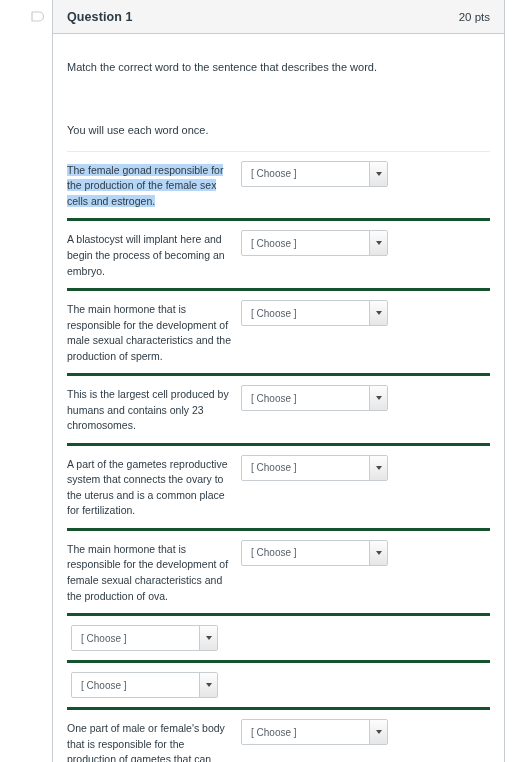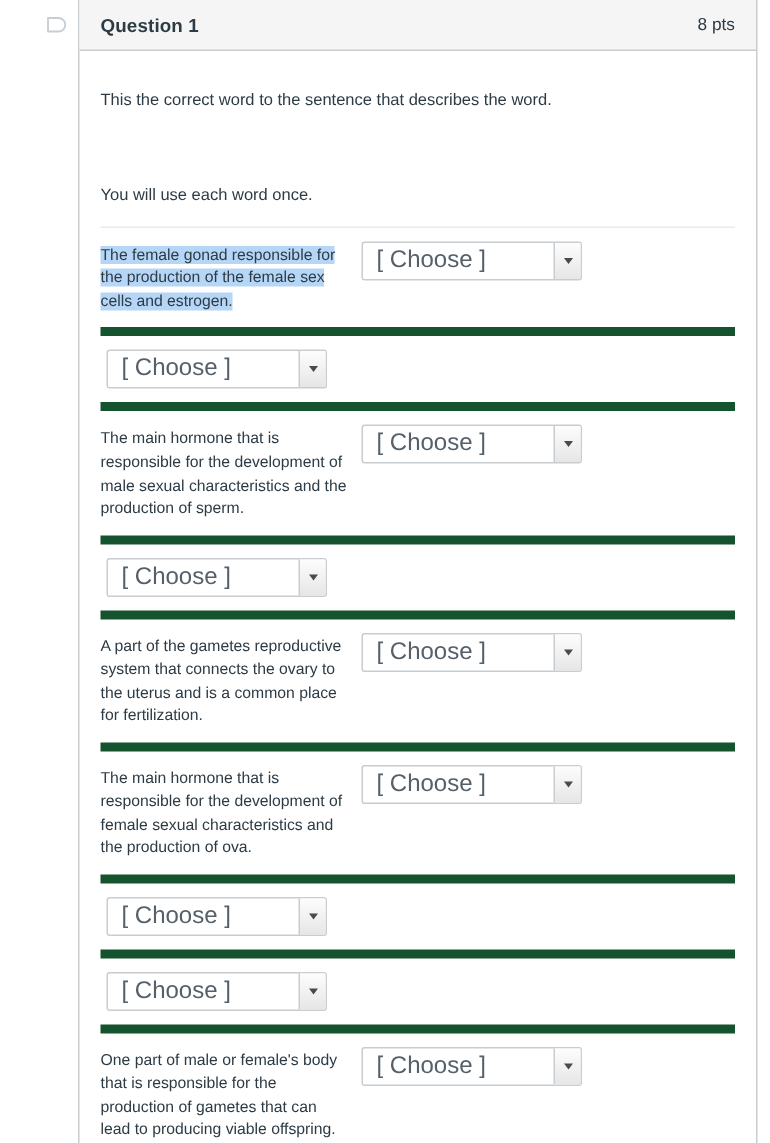--- a/index.html
+++ b/index.html
@@ -80,21 +80,21 @@
   }
   .intro-line:last-child { margin-bottom: 0; margin-top: 47px; }
 
   
   .rows {
     border-top: 1px solid #e8eaec;
   }
   .answer-row {
     display: flex;
     align-items: flex-start;
-    border-bottom: 6px solid #14532d;
+    border-bottom: 3px solid #14532d;
     padding: 9px 0 9px 0;
     min-height: 44px;
     box-sizing: border-box;
   }
   .answer-row:last-child {
     border-bottom: none;
     padding-bottom: 26px;
   }
 
   .prompt-text {
@@ -122,21 +122,21 @@
     height: 26px;
     border: 1px solid #c7cdd1;
     border-radius: 2px;
     background: #ffffff;
     box-sizing: border-box;
     display: flex;
     align-items: center;
     cursor: default;
   }
   .fake-select .sel-label {
-    font-size: 16px;
+    font-size: 10px;
     color: #55606a;
     padding-left: 9px;
     white-space: nowrap;
   }
   .fake-select .sel-arrow-btn {
     position: absolute;
     right: 0;
     top: 0;
     bottom: 0;
     width: 18px;
@@ -163,45 +163,46 @@
   <div class="flag-wrap">
     <svg width="16" height="16" viewBox="0 0 16 16" aria-hidden="true">
       <path d="M2 2 H9 A4.5 4.5 0 0 1 9 11 H2 Z" fill="#ffffff" stroke="#c7cdd1" stroke-width="1.2" stroke-linejoin="round"></path>
     </svg>
   </div>
 
   <div class="question-card">
 
     <div class="question-header">
       <span class="question-title">Question 1</span>
-      <span class="question-points">8 pts</span>
+      <span class="question-points">20 pts</span>
     </div>
 
     <div class="question-body">
 
       <div class="intro-block">
-        <p class="intro-line">This the correct word to the sentence that describes the word.</p>
+        <p class="intro-line">Match the correct word to the sentence that describes the word.</p>
         <p class="intro-line">You will use each word once.</p>
       </div>
 
       <div class="rows">
 
         <div class="answer-row">
           <div class="prompt-text"><span class="hl">The female gonad responsible for the production of the female sex cells and estrogen.</span></div>
           <div class="select-cell">
             <div class="fake-select">
               <span class="sel-label">[ Choose ]</span>
               <span class="sel-arrow-btn">
                   <span class="sel-caret"></span>
                 </span>
             </div>
           </div>
         </div>
 
         <div class="answer-row">
+          <div class="prompt-text">A blastocyst will implant here and begin the process of becoming an embryo.</div>
           <div class="select-cell">
             <div class="fake-select">
               <span class="sel-label">[ Choose ]</span>
               <span class="sel-arrow-btn">
                   <span class="sel-caret"></span>
                 </span>
             </div>
           </div>
         </div>
 
@@ -211,20 +212,21 @@
             <div class="fake-select">
               <span class="sel-label">[ Choose ]</span>
               <span class="sel-arrow-btn">
                   <span class="sel-caret"></span>
                 </span>
             </div>
           </div>
         </div>
 
         <div class="answer-row">
+          <div class="prompt-text">This is the largest cell produced by humans and contains only 23 chromosomes.</div>
           <div class="select-cell">
             <div class="fake-select">
               <span class="sel-label">[ Choose ]</span>
               <span class="sel-arrow-btn">
                   <span class="sel-caret"></span>
                 </span>
             </div>
           </div>
         </div>
 

